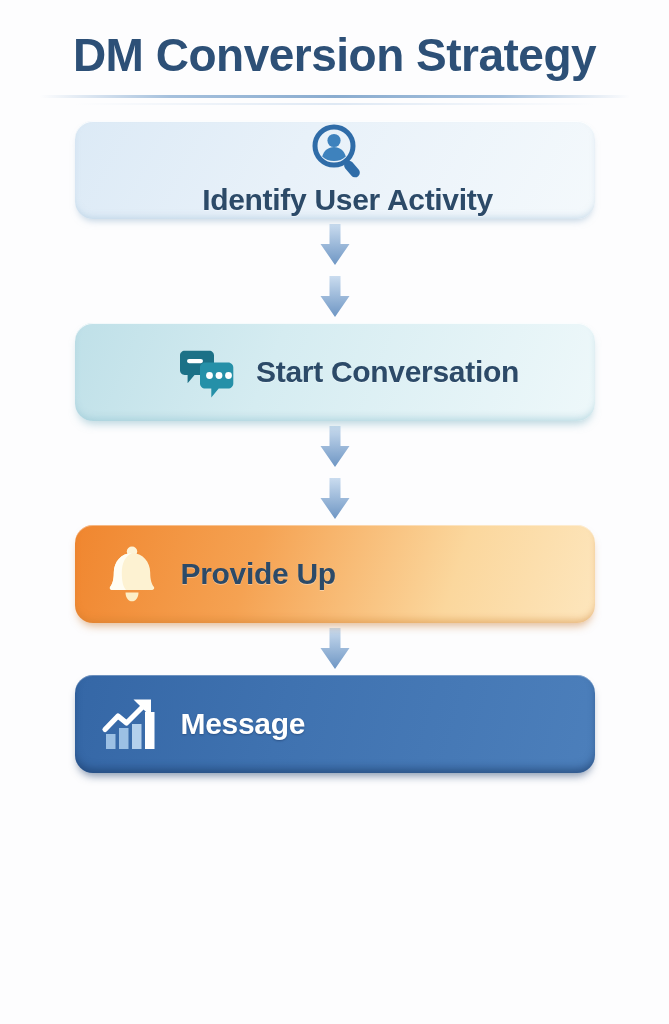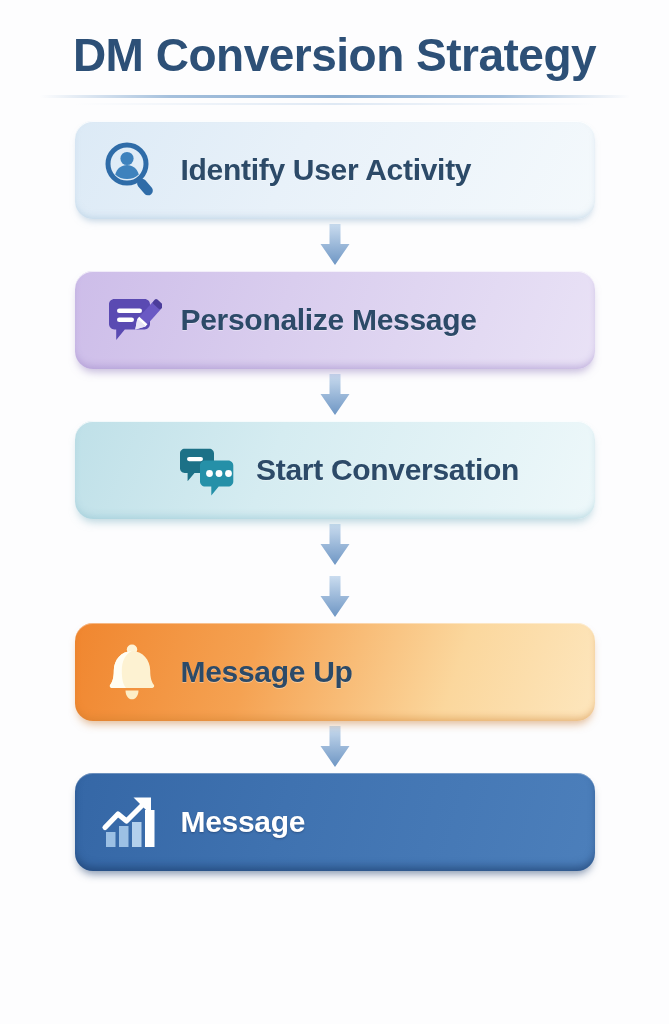--- a/index.html
+++ b/index.html
@@ -104,20 +104,21 @@
     white-space: nowrap;
     text-shadow: 0 1px 0 rgba(255,255,255,0.35);
   }
 
   
   .card-identify {
     background: linear-gradient(118deg, #dceaf6 0%, #e8f1f9 42%, #f4f9fc 100%);
     box-shadow: 0 5px 7px -3px rgba(150,180,205,0.55),
                 inset 0 1px 0 rgba(255,255,255,0.85),
                 inset 0 -4px 6px -2px rgba(172,198,220,0.55);
+    flex-direction: column;
   }
 
   .card-personalize {
     background: linear-gradient(110deg, #cdbde9 0%, #d9cdee 40%, #e9e2f6 100%);
     box-shadow: 0 6px 8px -3px rgba(140,118,185,0.5),
                 inset 0 1px 0 rgba(255,255,255,0.7),
                 inset 0 -5px 7px -2px rgba(150,126,195,0.45);
   }
 
   .card-conversation {
@@ -194,37 +195,20 @@
         <defs>
           <linearGradient id="arrGrad1" x1="0" y1="0" x2="0" y2="1">
             <stop offset="0%" stop-color="#cadcef"></stop>
             <stop offset="100%" stop-color="#6e96c4"></stop>
           </linearGradient>
         </defs>
         <path d="M11.5 0h11v20h9L17 41 2.5 20h9z" fill="url(#arrGrad1)"></path>
       </svg>
     </div>
 
-    <div class="step-card card-personalize">
-      <div class="step-icon">
-        <svg width="60" height="60" viewBox="0 0 60 60">
-          <path d="M7 14.5c0-3 2.4-5.4 5.4-5.4h30.2c3 0 5.4 2.4 5.4 5.4v19.6c0 3-2.4 5.4-5.4 5.4H22.8l-8.6 10.4V39.5h-1.8c-3 0-5.4-2.4-5.4-5.4z" fill="#5a4ab2"></path>
-          <rect x="15" y="18.5" width="25" height="4.6" rx="2.3" fill="#ffffff"></rect>
-          <rect x="15" y="27.5" width="17" height="4.6" rx="2.3" fill="#ffffff"></rect>
-          <g transform="rotate(42 40 32)">
-            <rect x="34.5" y="10" width="11" height="23" fill="#6a59c4"></rect>
-            <rect x="34.5" y="5" width="11" height="6" rx="2" fill="#4b3d9b"></rect>
-            <path d="M34.5 33h11l-5.5 9z" fill="#f3f0fb"></path>
-            <path d="M34.5 33h11l-5.5 9z" fill="#e9e4f7"></path>
-            <rect x="34.5" y="30" width="11" height="3" fill="#ffffff"></rect>
-          </g>
-        </svg>
-      </div>
-      <div class="step-label">Personalize Message</div>
-    </div>
 
     <div class="connector">
       <svg width="34" height="42" viewBox="0 0 34 42">
         <defs>
           <linearGradient id="arrGrad2" x1="0" y1="0" x2="0" y2="1">
             <stop offset="0%" stop-color="#cadcef"></stop>
             <stop offset="100%" stop-color="#6e96c4"></stop>
           </linearGradient>
         </defs>
         <path d="M11.5 0h11v20h9L17 41 2.5 20h9z" fill="url(#arrGrad2)"></path>
@@ -272,21 +256,21 @@
 
     <div class="step-card card-followup">
       <div class="step-icon">
         <svg width="60" height="62" viewBox="0 0 60 62">
           <ellipse cx="30" cy="8.5" rx="5.2" ry="5" fill="#fdf4d8"></ellipse>
           <path d="M30 10c-10.4 0-18.2 8.6-18.2 19.6 0 7.5-1.5 11.6-3.6 14.2-1 1.3-0.1 3.1 1.5 3.1h40.6c1.6 0 2.5-1.8 1.5-3.1-2.1-2.6-3.6-6.7-3.6-14.2C48.2 18.6 40.4 10 30 10z" fill="#fdf2d2"></path>
           <path d="M30 10c-10.4 0-18.2 8.6-18.2 19.6 0 7.5-1.5 11.6-3.6 14.2-1 1.3-0.1 3.1 1.5 3.1H24c-3-3-4.2-9-4.2-17.3 0-9.5 3.6-16.8 10.2-19.6z" fill="#fffdf3"></path>
           <path d="M23.5 49.5h13c0 5.2-2.9 8.8-6.5 8.8s-6.5-3.6-6.5-8.8z" fill="#fdeec6"></path>
         </svg>
       </div>
-      <div class="step-label">Message Up</div>
+      <div class="step-label">Provide Up</div>
     </div>
 
     <div class="connector">
       <svg width="34" height="42" viewBox="0 0 34 42">
         <defs>
           <linearGradient id="arrGrad5" x1="0" y1="0" x2="0" y2="1">
             <stop offset="0%" stop-color="#cadcef"></stop>
             <stop offset="100%" stop-color="#6e96c4"></stop>
           </linearGradient>
         </defs>

